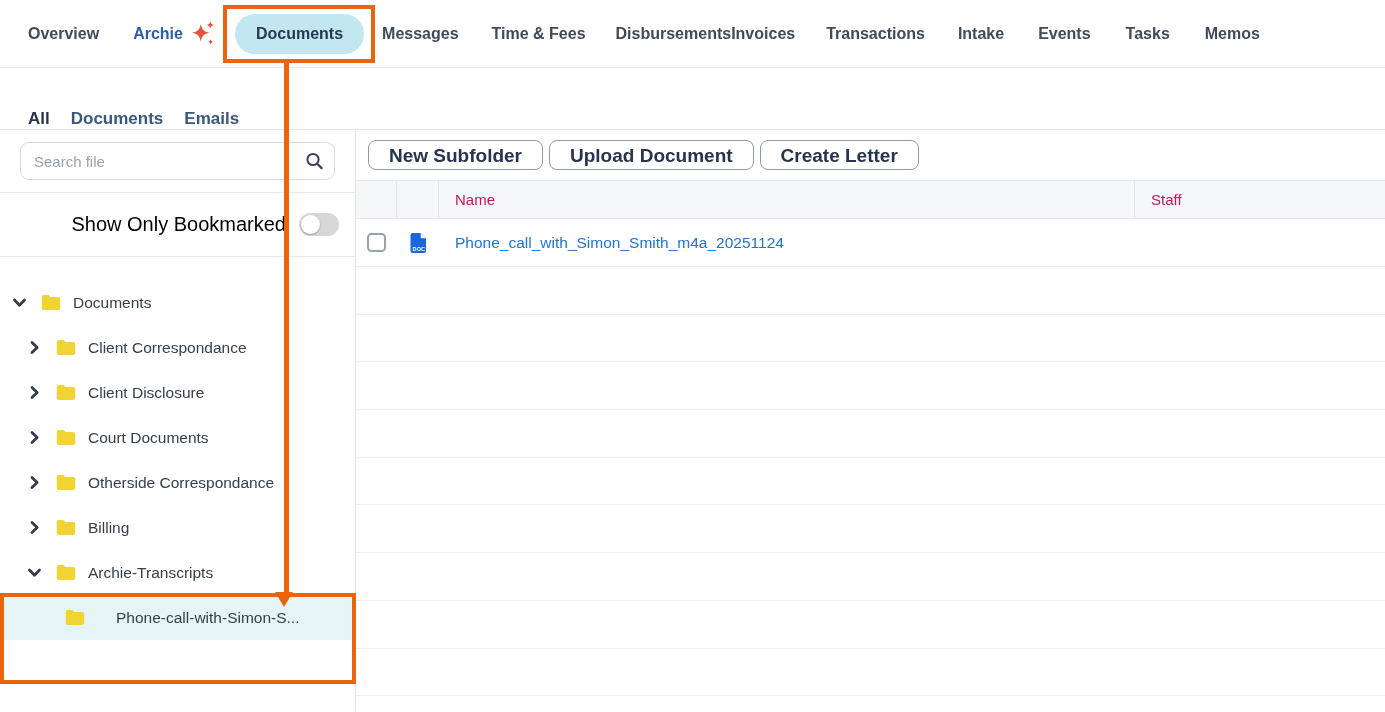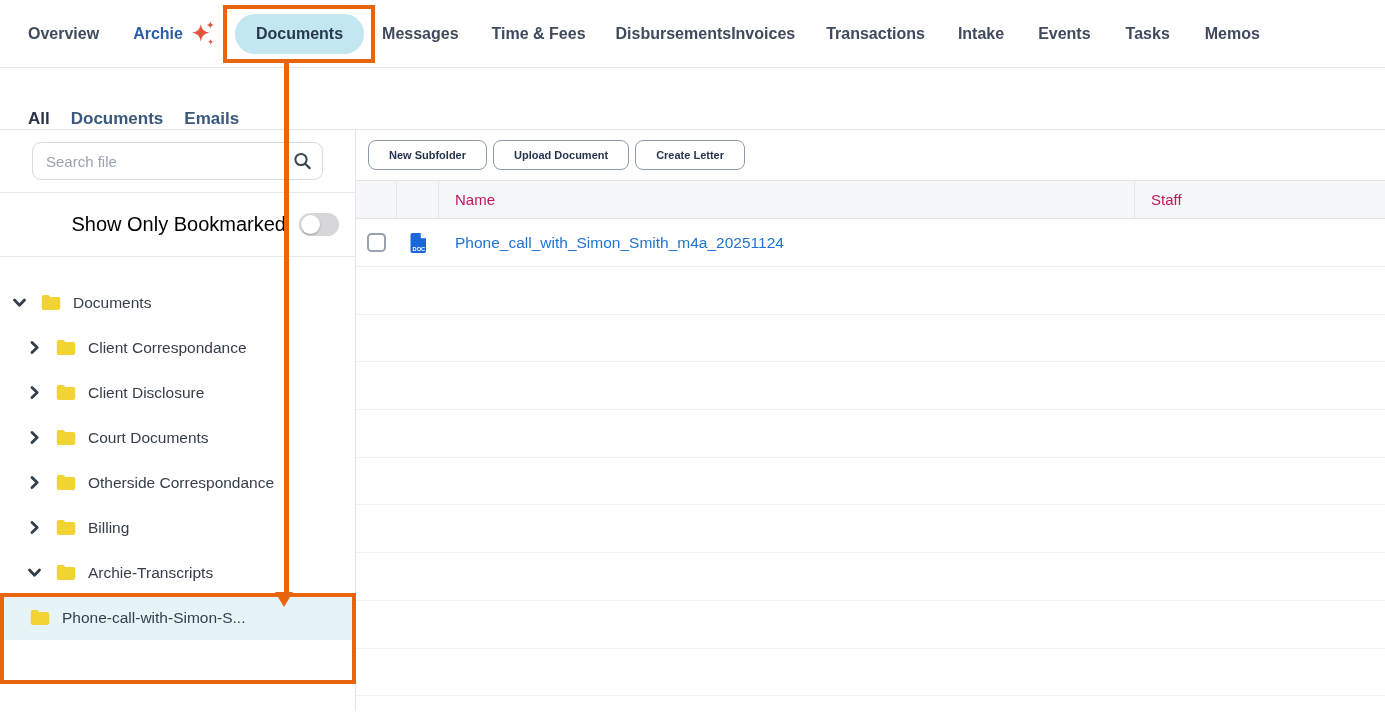--- a/index.html
+++ b/index.html
@@ -59,21 +59,21 @@
   .subtab.active { color:#27344a; }
   .subtab.active::after {
     content:""; position:absolute; left:0; right:-2px; bottom:-15px; height:4px;
     background:#1d57b8; border-radius:2px;
   }
 
   
   .content { display:flex; height:581px; }
 
   .sidebar { width:356px; min-width:356px; border-right:1px solid #e3e5e9; position:relative; background:#fff; }
-  .search-section { height:63px; border-bottom:1px solid #e7e9ec; display:flex; align-items:center; padding:0 32px; }
+  .search-section { height:63px; border-bottom:1px solid #e7e9ec; display:flex; align-items:center; padding:0 20px; }
   .search-box { position:relative; width:100%; }
   .search-input {
     width:100%; height:38px; border:1px solid #d7dade; border-radius:9px;
     padding:0 42px 0 13px; font-size:15px; color:#333a45; outline:none;
     font-family:inherit; background:#fff;
   }
   .search-input::placeholder { color:#9aa2ad; }
   .search-icon { position:absolute; right:11px; top:50%; transform:translateY(-50%); display:flex; cursor:pointer; }
 
   .bookmark-section {
@@ -81,38 +81,38 @@
     justify-content:flex-end; padding-right:16px; gap:13px;
   }
   .bm-label { font-size:20px; color:#000000; }
   .toggle { width:40px; height:23px; border-radius:12px; background:#d7d7d9; position:relative; cursor:pointer; flex:none; }
   .knob { position:absolute; left:2px; top:2px; width:19px; height:19px; border-radius:50%; background:#fff; box-shadow:0 1px 2px rgba(0,0,0,.28); }
 
   .tree { padding-top:23px; }
   .tree-row { display:flex; align-items:center; height:45px; font-size:15.5px; color:#353e4a; cursor:pointer; }
   .tree-row.level-0 { padding-left:12px; }
   .tree-row.level-1 { padding-left:27px; }
-  .tree-row.level-2 { padding-left:30px; }
+  .tree-row.level-2 { padding-left:65px;gap:19px; }
   .chev { width:16px; display:flex; margin-right:13px; flex:none; }
   .chev-down { display:none; }
   .tree-row.expanded .chev-down { display:flex; }
   .folder { display:flex; margin-right:12px; flex:none; }
   .tree-row.selected { background:#e6f4f8; }
 
   .ann-box2 {
     position:absolute; left:0; top:463px; width:356px; height:91px;
     border:4px solid #e8650d; z-index:90; pointer-events:none;
   }
 
   
   .main { flex:1; display:flex; flex-direction:column; min-width:0; }
   .toolbar { height:50px; display:flex; align-items:center; gap:6px; padding-left:12px; }
   .tb-btn {
     height:30px; padding:4px 20px; background:#fff; border:1px solid #8f99ab; border-radius:8px;
-    font-size:11px; font-weight:700; color:#26344e; font-family:inherit; cursor:pointer;
+    font-size:19px; font-weight:700; color:#26344e; font-family:inherit; cursor:pointer;
   }
 
   .thead {
     height:39px; background:#f6f7f8; border-top:1px solid #e3e5e8; border-bottom:1px solid #e3e5e8;
     display:flex; font-size:15px; color:#be185d;
   }
   .col-check { width:41px; min-width:41px; display:flex; align-items:center; justify-content:center; }
   .col-icon  { width:42px; min-width:42px; display:flex; align-items:center; justify-content:center; }
   .col-name  { flex:1; display:flex; align-items:center; padding-left:16px; min-width:0; }
   .col-staff { width:250px; min-width:250px; display:flex; align-items:center; padding-left:16px; }

